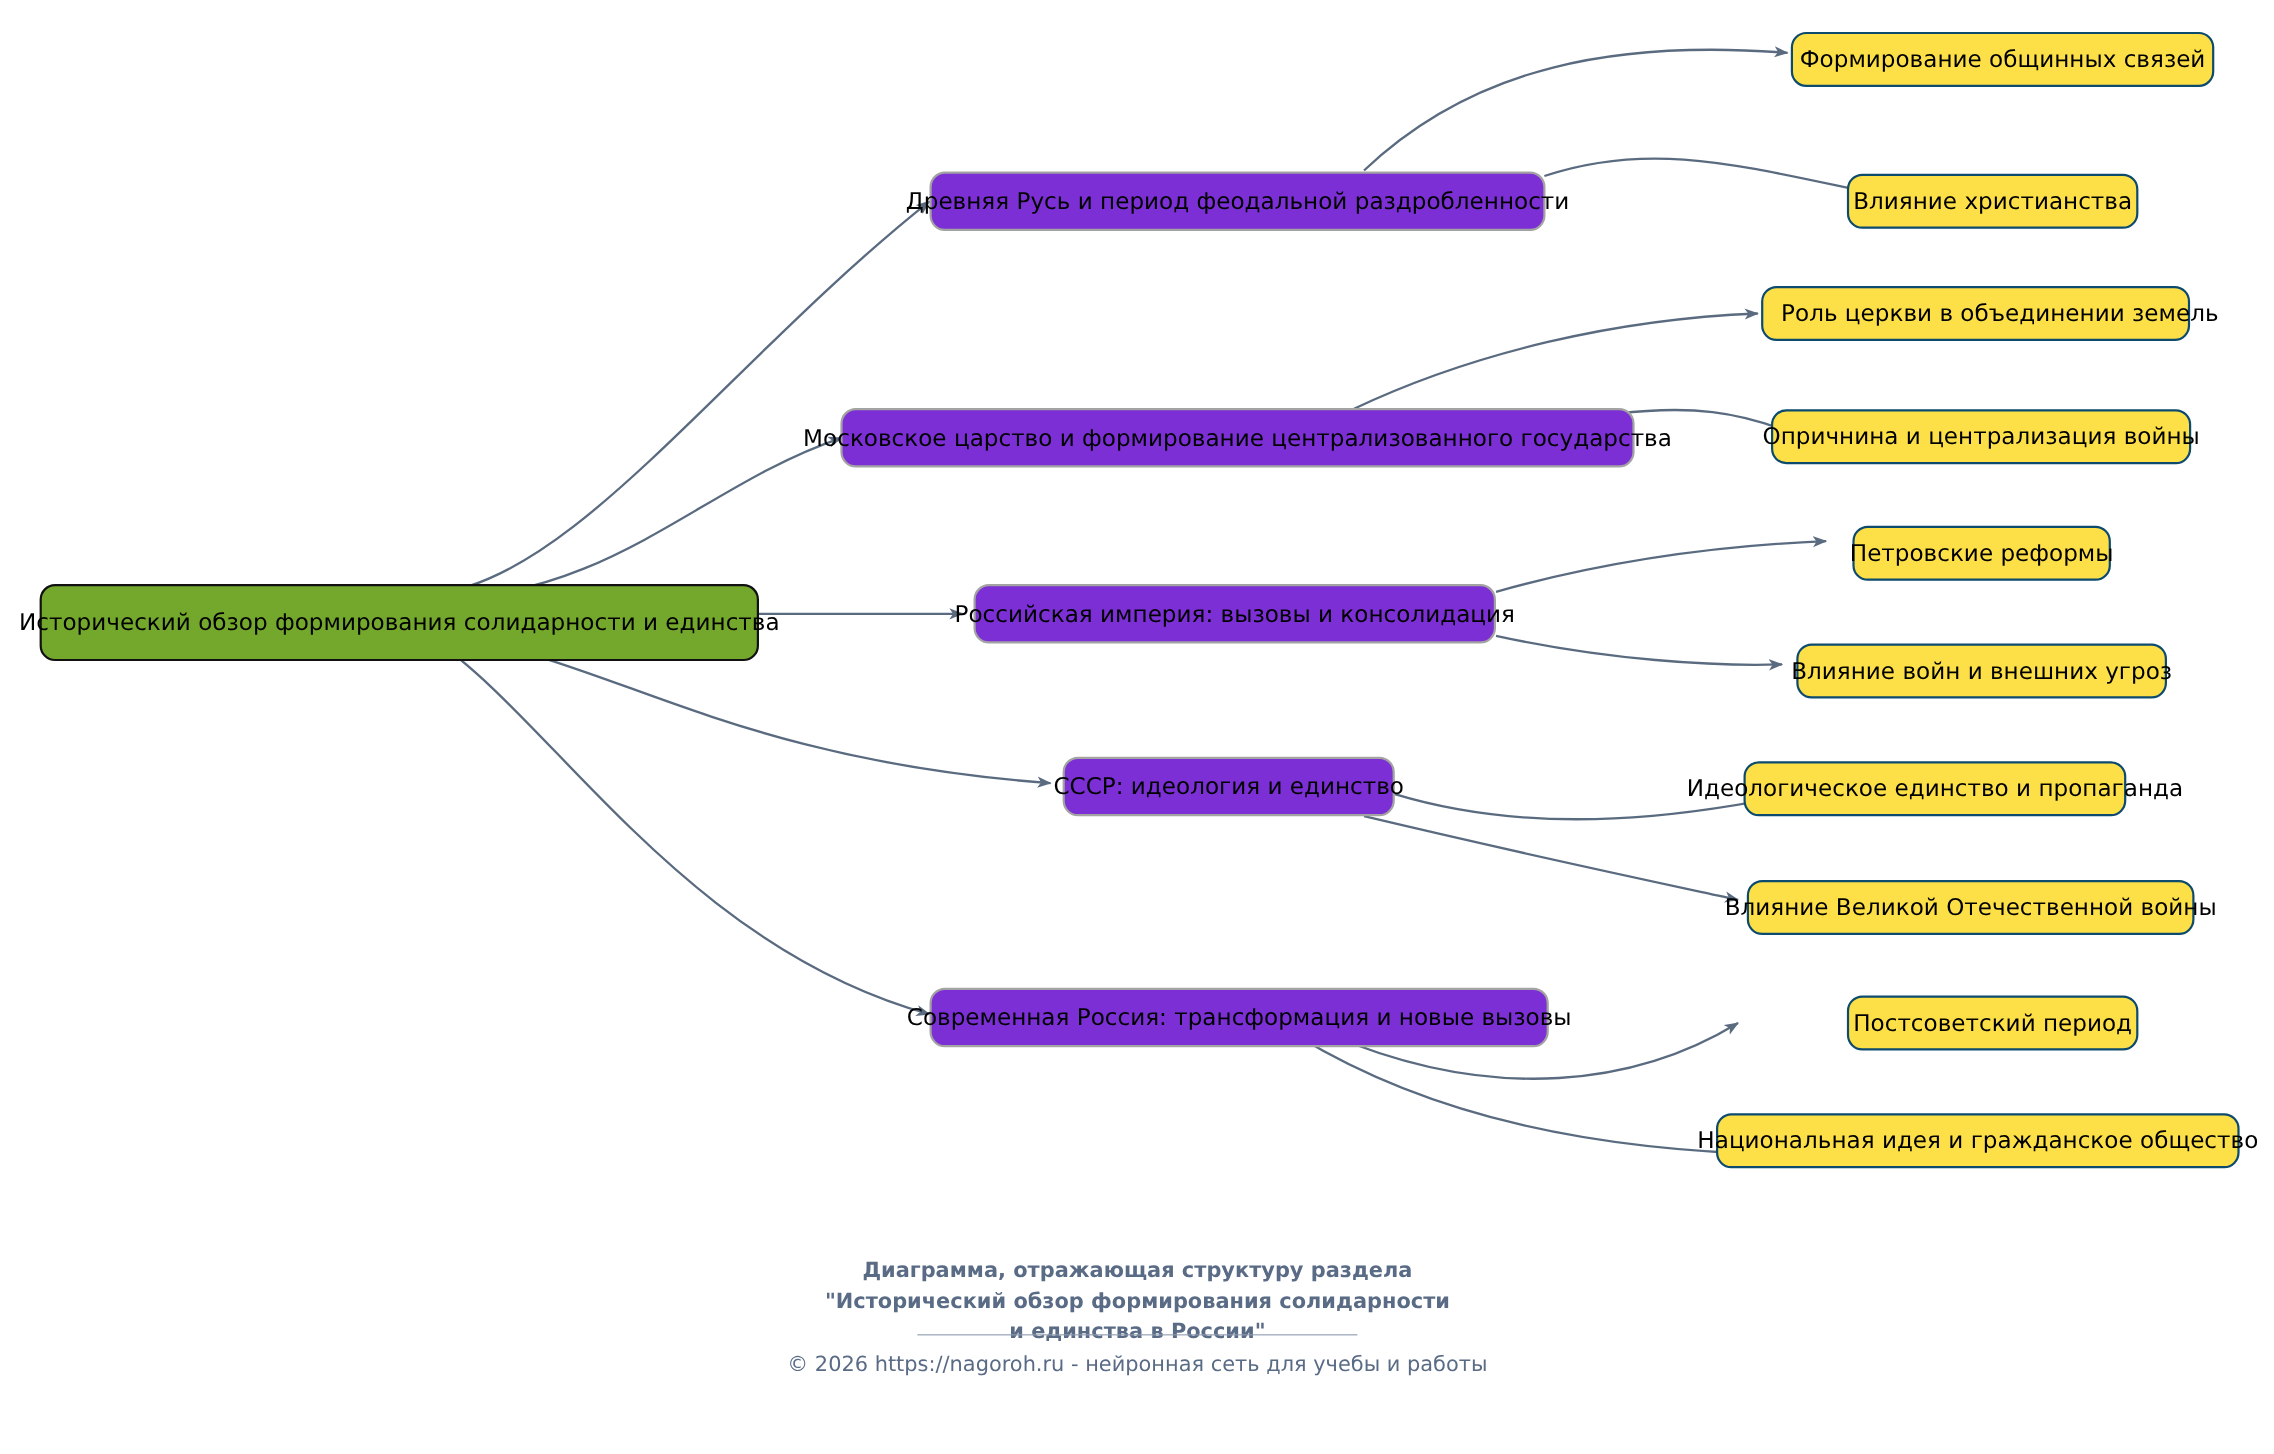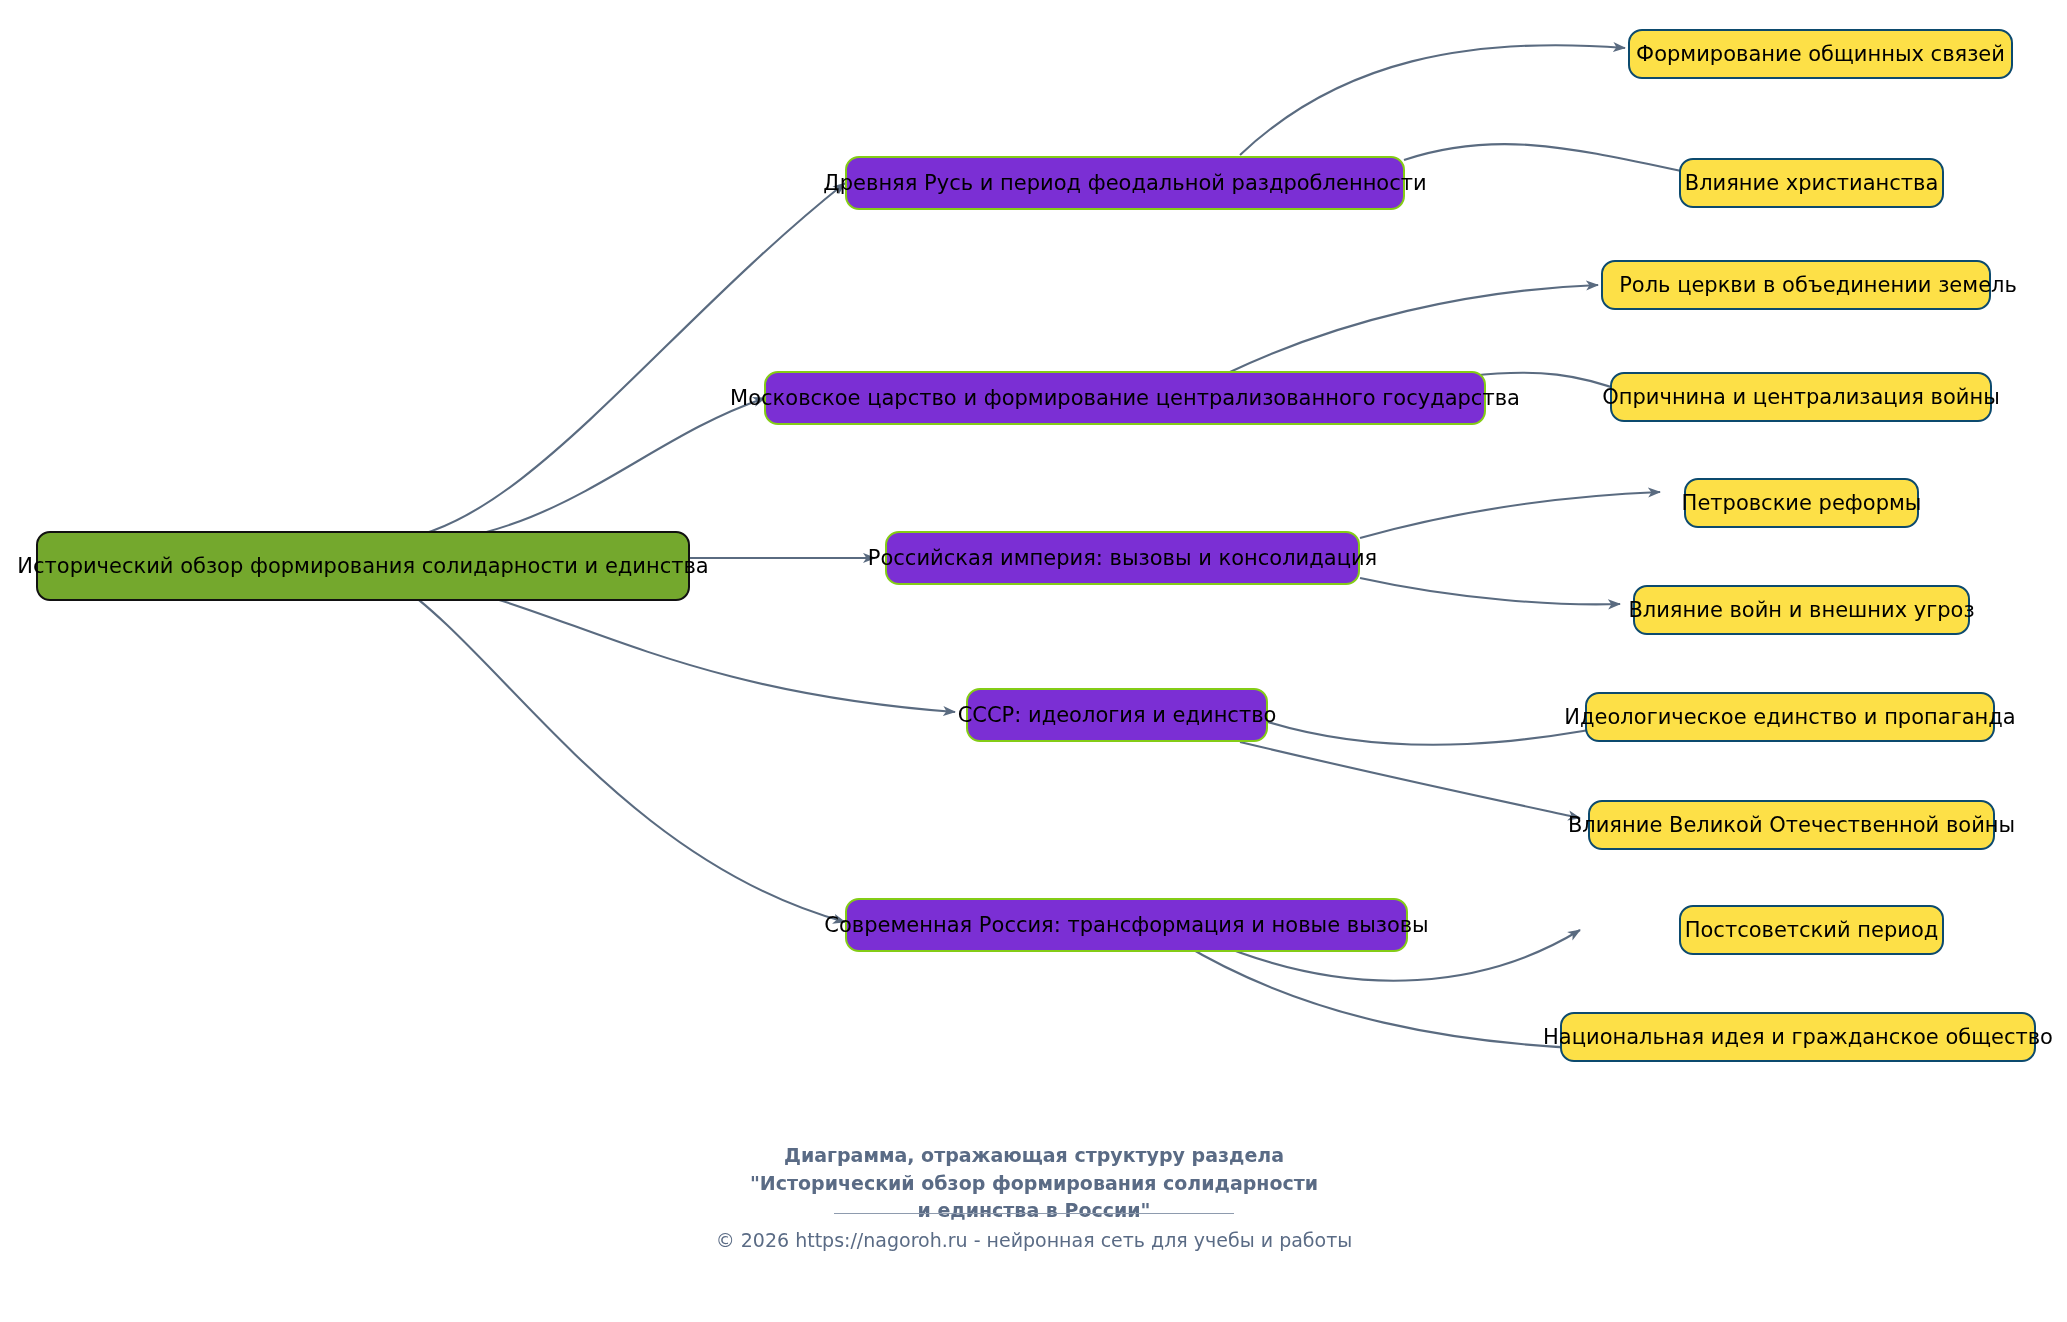--- a/index.html
+++ b/index.html
@@ -6,21 +6,21 @@
   html,body{margin:0;padding:0;background:#ffffff;}
   body{width:2067px;height:1322px;position:relative;overflow:hidden;
        font-family:"DejaVu Sans","Liberation Sans",sans-serif;}
   #stage{position:absolute;left:0;top:0;width:2067px;height:1322px;}
   svg#edges{position:absolute;left:0;top:0;width:2067px;height:1322px;pointer-events:none;}
   .node{position:absolute;display:flex;align-items:center;justify-content:center;
         box-sizing:border-box;white-space:nowrap;}
   .node span{display:block;line-height:1;}
   .n-root{background:#74a82d;border:2px solid #111111;border-radius:14px;
           color:#000000;font-size:21px;}
-  .n-branch{background:#7b2fd4;border:2px solid #84cc16;border-radius:14px;
+  .n-branch{background:#7b2fd4;border:2px solid #a3a3a3;border-radius:14px;
             color:#000000;font-size:21px;}
   .n-leaf{background:#fde047;border:2px solid #0c4a6e;border-radius:14px;
           color:#000000;font-size:21px;}
   .caption{position:absolute;text-align:center;color:#5a6b85;
            font-weight:bold;font-size:19px;line-height:1.45;}
   .cap-rule{position:absolute;border-top:1px solid #8e9bae;}
   .copyright{position:absolute;text-align:center;color:#5a6b85;
              font-size:19px;line-height:1.3;}
 </style>
 </head>
@@ -93,21 +93,21 @@
     <span>Опричнина и централизация войны</span>
   </div>
 
   <div class="node n-leaf" style="left:1684px;top:478px;width:235px;height:50px;">
     <span>Петровские реформы</span>
   </div>
   <div class="node n-leaf" style="left:1633px;top:585px;width:337px;height:50px;">
     <span>Влияние войн и внешних угроз</span>
   </div>
 
-  <div class="node n-leaf" style="left:1585px;top:692px;width:410px;height:50px;">
+  <div class="node n-leaf" style="left:1585px;top:692px;width:348px;height:50px;">
     <span>Идеологическое единство и пропаганда</span>
   </div>
   <div class="node n-leaf" style="left:1588px;top:800px;width:407px;height:50px;">
     <span>Влияние Великой Отечественной войны</span>
   </div>
 
   <div class="node n-leaf" style="left:1679px;top:905px;width:265px;height:50px;">
     <span>Постсоветский период</span>
   </div>
   <div class="node n-leaf" style="left:1560px;top:1012px;width:476px;height:50px;">

